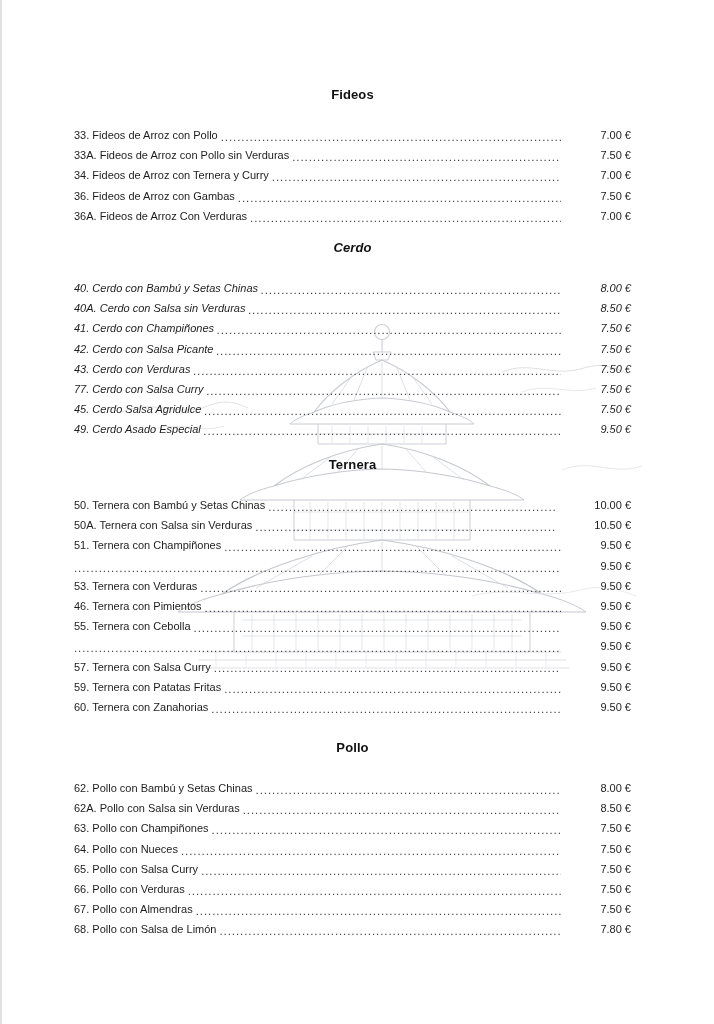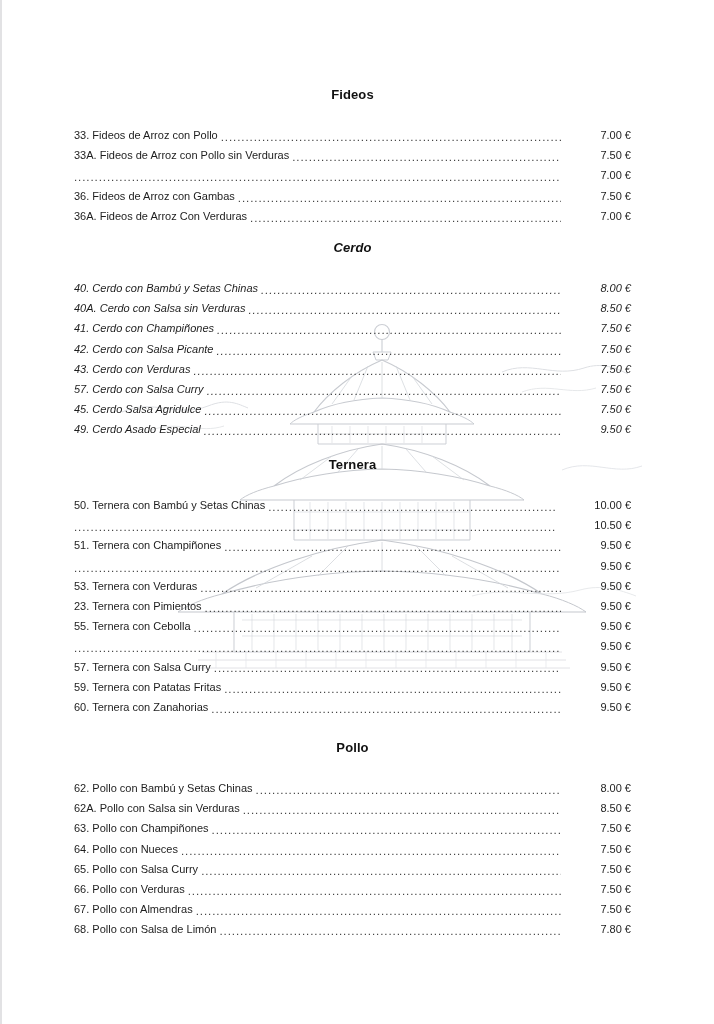--- a/index.html
+++ b/index.html
@@ -195,20 +195,21 @@
           <span class="item-name">33.  Fideos de Arroz con Pollo</span>
           <span class="leader"></span>
           <span class="item-price">7.00 €</span>
         </li>
         <li class="item">
           <span class="item-name">33A. Fideos de Arroz con Pollo sin Verduras</span>
           <span class="leader"></span>
           <span class="item-price">7.50 €</span>
         </li>
         <li class="item">
+          <span class="item-name">34.  Fideos de Arroz con Ternera y Curry</span>
           <span class="leader"></span>
           <span class="item-price">7.00 €</span>
         </li>
         <li class="item">
           <span class="item-name">36.  Fideos de Arroz con Gambas</span>
           <span class="leader"></span>
           <span class="item-price">7.50 €</span>
         </li>
         <li class="item">
           <span class="item-name">36A.  Fideos de Arroz Con Verduras</span>
@@ -240,21 +241,21 @@
           <span class="item-name">42.  Cerdo con Salsa Picante</span>
           <span class="leader"></span>
           <span class="item-price">7.50 €</span>
         </li>
         <li class="item">
           <span class="item-name">43.  Cerdo con Verduras</span>
           <span class="leader"></span>
           <span class="item-price">7.50 €</span>
         </li>
         <li class="item">
-          <span class="item-name">57.  Cerdo con Salsa Curry</span>
+          <span class="item-name">77.  Cerdo con Salsa Curry</span>
           <span class="leader"></span>
           <span class="item-price">7.50 €</span>
         </li>
         <li class="item">
           <span class="item-name">45.  Cerdo Salsa Agridulce</span>
           <span class="leader"></span>
           <span class="item-price">7.50 €</span>
         </li>
         <li class="item">
           <span class="item-name">49.  Cerdo Asado Especial</span>
@@ -266,39 +267,40 @@
 
     <div class="section" style="top:458px;">
       <h2 class="section-title">Ternera</h2>
       <ul class="items" style="margin-top:24px;">
         <li class="item">
           <span class="item-name">50.  Ternera con Bambú y Setas Chinas</span>
           <span class="leader"></span>
           <span class="item-price">10.00 €</span>
         </li>
         <li class="item">
+          <span class="item-name">50A. Ternera con Salsa sin Verduras</span>
           <span class="leader"></span>
           <span class="item-price">10.50 €</span>
         </li>
         <li class="item">
           <span class="item-name">51.  Ternera con Champiñones</span>
           <span class="leader"></span>
           <span class="item-price">9.50 €</span>
         </li>
         <li class="item">
           <span class="leader"></span>
           <span class="item-price">9.50 €</span>
         </li>
         <li class="item">
           <span class="item-name">53.  Ternera con Verduras</span>
           <span class="leader"></span>
           <span class="item-price">9.50 €</span>
         </li>
         <li class="item">
-          <span class="item-name">23.  Ternera con Pimientos</span>
+          <span class="item-name">46.  Ternera con Pimientos</span>
           <span class="leader"></span>
           <span class="item-price">9.50 €</span>
         </li>
         <li class="item">
           <span class="item-name">55.  Ternera con Cebolla</span>
           <span class="leader"></span>
           <span class="item-price">9.50 €</span>
         </li>
         <li class="item">
           <span class="leader"></span>

